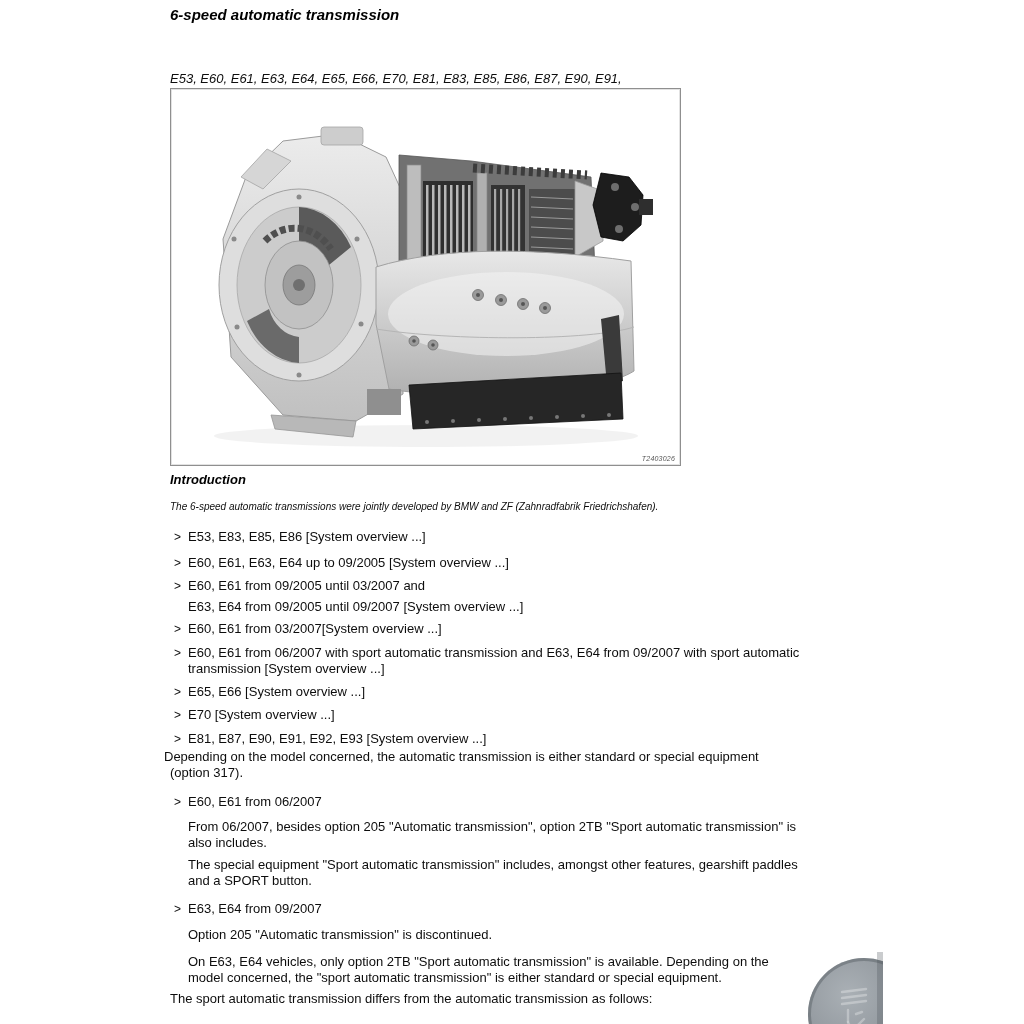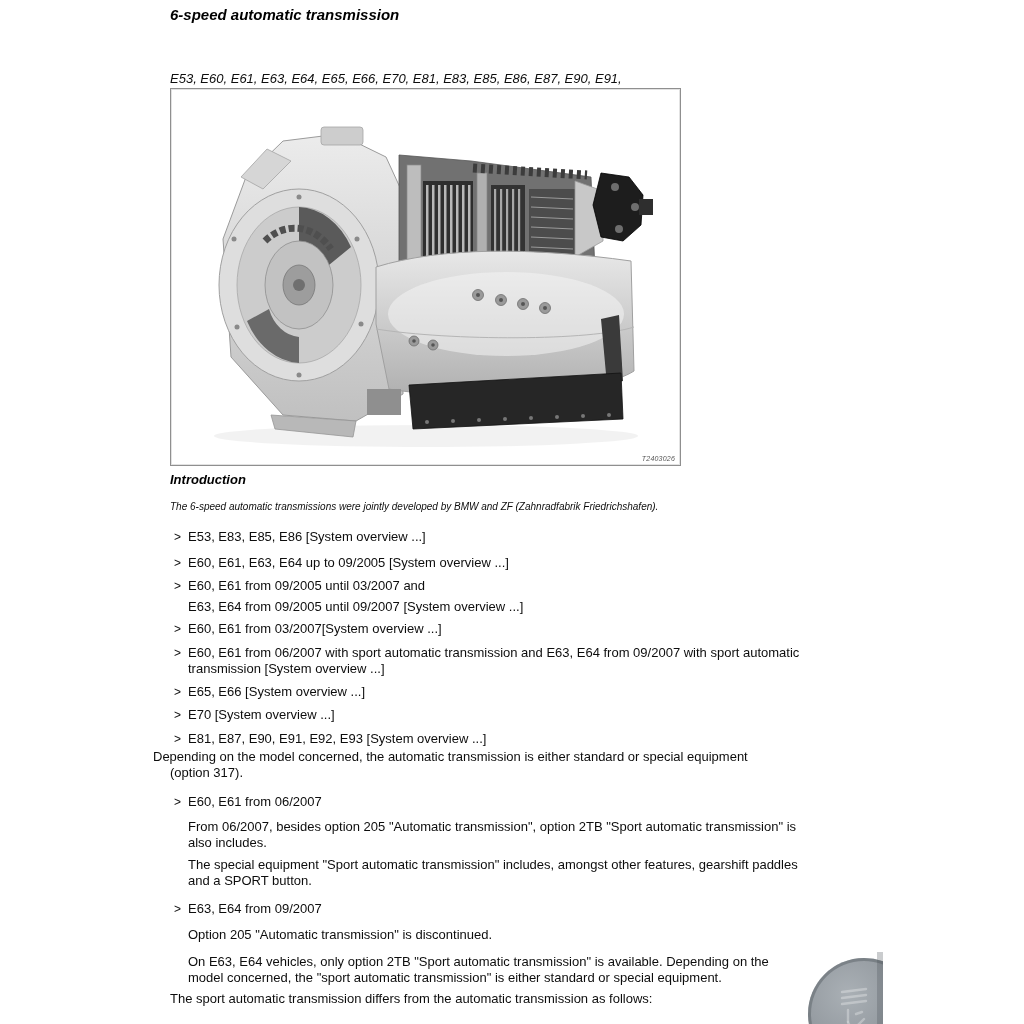--- a/index.html
+++ b/index.html
@@ -153,21 +153,21 @@
 <div class="row" style="left:188px;top:529px"><span class="marker">&gt;</span><span>E53, E83, E85, E86 [System overview ...]</span></div>
 <div class="row" style="left:188px;top:555px"><span class="marker">&gt;</span><span>E60, E61, E63, E64 up to 09/2005 [System overview ...]</span></div>
 <div class="row" style="left:188px;top:578px"><span class="marker">&gt;</span><span>E60, E61 from 09/2005 until 03/2007 and</span></div>
 <div class="row" style="left:188px;top:599px"><span>E63, E64 from 09/2005 until 09/2007 [System overview ...]</span></div>
 <div class="row" style="left:188px;top:621px"><span class="marker">&gt;</span><span>E60, E61 from 03/2007[System overview ...]</span></div>
 <div class="row" style="left:188px;top:645px"><span class="marker">&gt;</span><span>E60, E61 from 06/2007 with sport automatic transmission and E63, E64 from 09/2007 with sport automatic</span></div>
 <div class="row" style="left:188px;top:661px"><span>transmission [System overview ...]</span></div>
 <div class="row" style="left:188px;top:684px"><span class="marker">&gt;</span><span>E65, E66 [System overview ...]</span></div>
 <div class="row" style="left:188px;top:707px"><span class="marker">&gt;</span><span>E70 [System overview ...]</span></div>
 <div class="row" style="left:188px;top:731px"><span class="marker">&gt;</span><span>E81, E87, E90, E91, E92, E93 [System overview ...]</span></div>
-<div class="row" style="left:153px;top:749px"><span>Depending on the model concerned, the automatic transmission is either standard or special equipment</span></div>
+<div class="row" style="left:164px;top:749px"><span>Depending on the model concerned, the automatic transmission is either standard or special equipment</span></div>
 <div class="row" style="left:170px;top:765px"><span>(option 317).</span></div>
 <div class="row" style="left:188px;top:794px"><span class="marker">&gt;</span><span>E60, E61 from 06/2007</span></div>
 <div class="row" style="left:188px;top:819px"><span>From 06/2007, besides option 205 "Automatic transmission", option 2TB "Sport automatic transmission" is</span></div>
 <div class="row" style="left:188px;top:835px"><span>also includes.</span></div>
 <div class="row" style="left:188px;top:857px"><span>The special equipment "Sport automatic transmission" includes, amongst other features, gearshift paddles</span></div>
 <div class="row" style="left:188px;top:873px"><span>and a SPORT button.</span></div>
 <div class="row" style="left:188px;top:901px"><span class="marker">&gt;</span><span>E63, E64 from 09/2007</span></div>
 <div class="row" style="left:188px;top:927px"><span>Option 205 "Automatic transmission" is discontinued.</span></div>
 <div class="row" style="left:188px;top:954px"><span>On E63, E64 vehicles, only option 2TB "Sport automatic transmission" is available. Depending on the</span></div>
 <div class="row" style="left:188px;top:970px"><span>model concerned, the "sport automatic transmission" is either standard or special equipment.</span></div>

